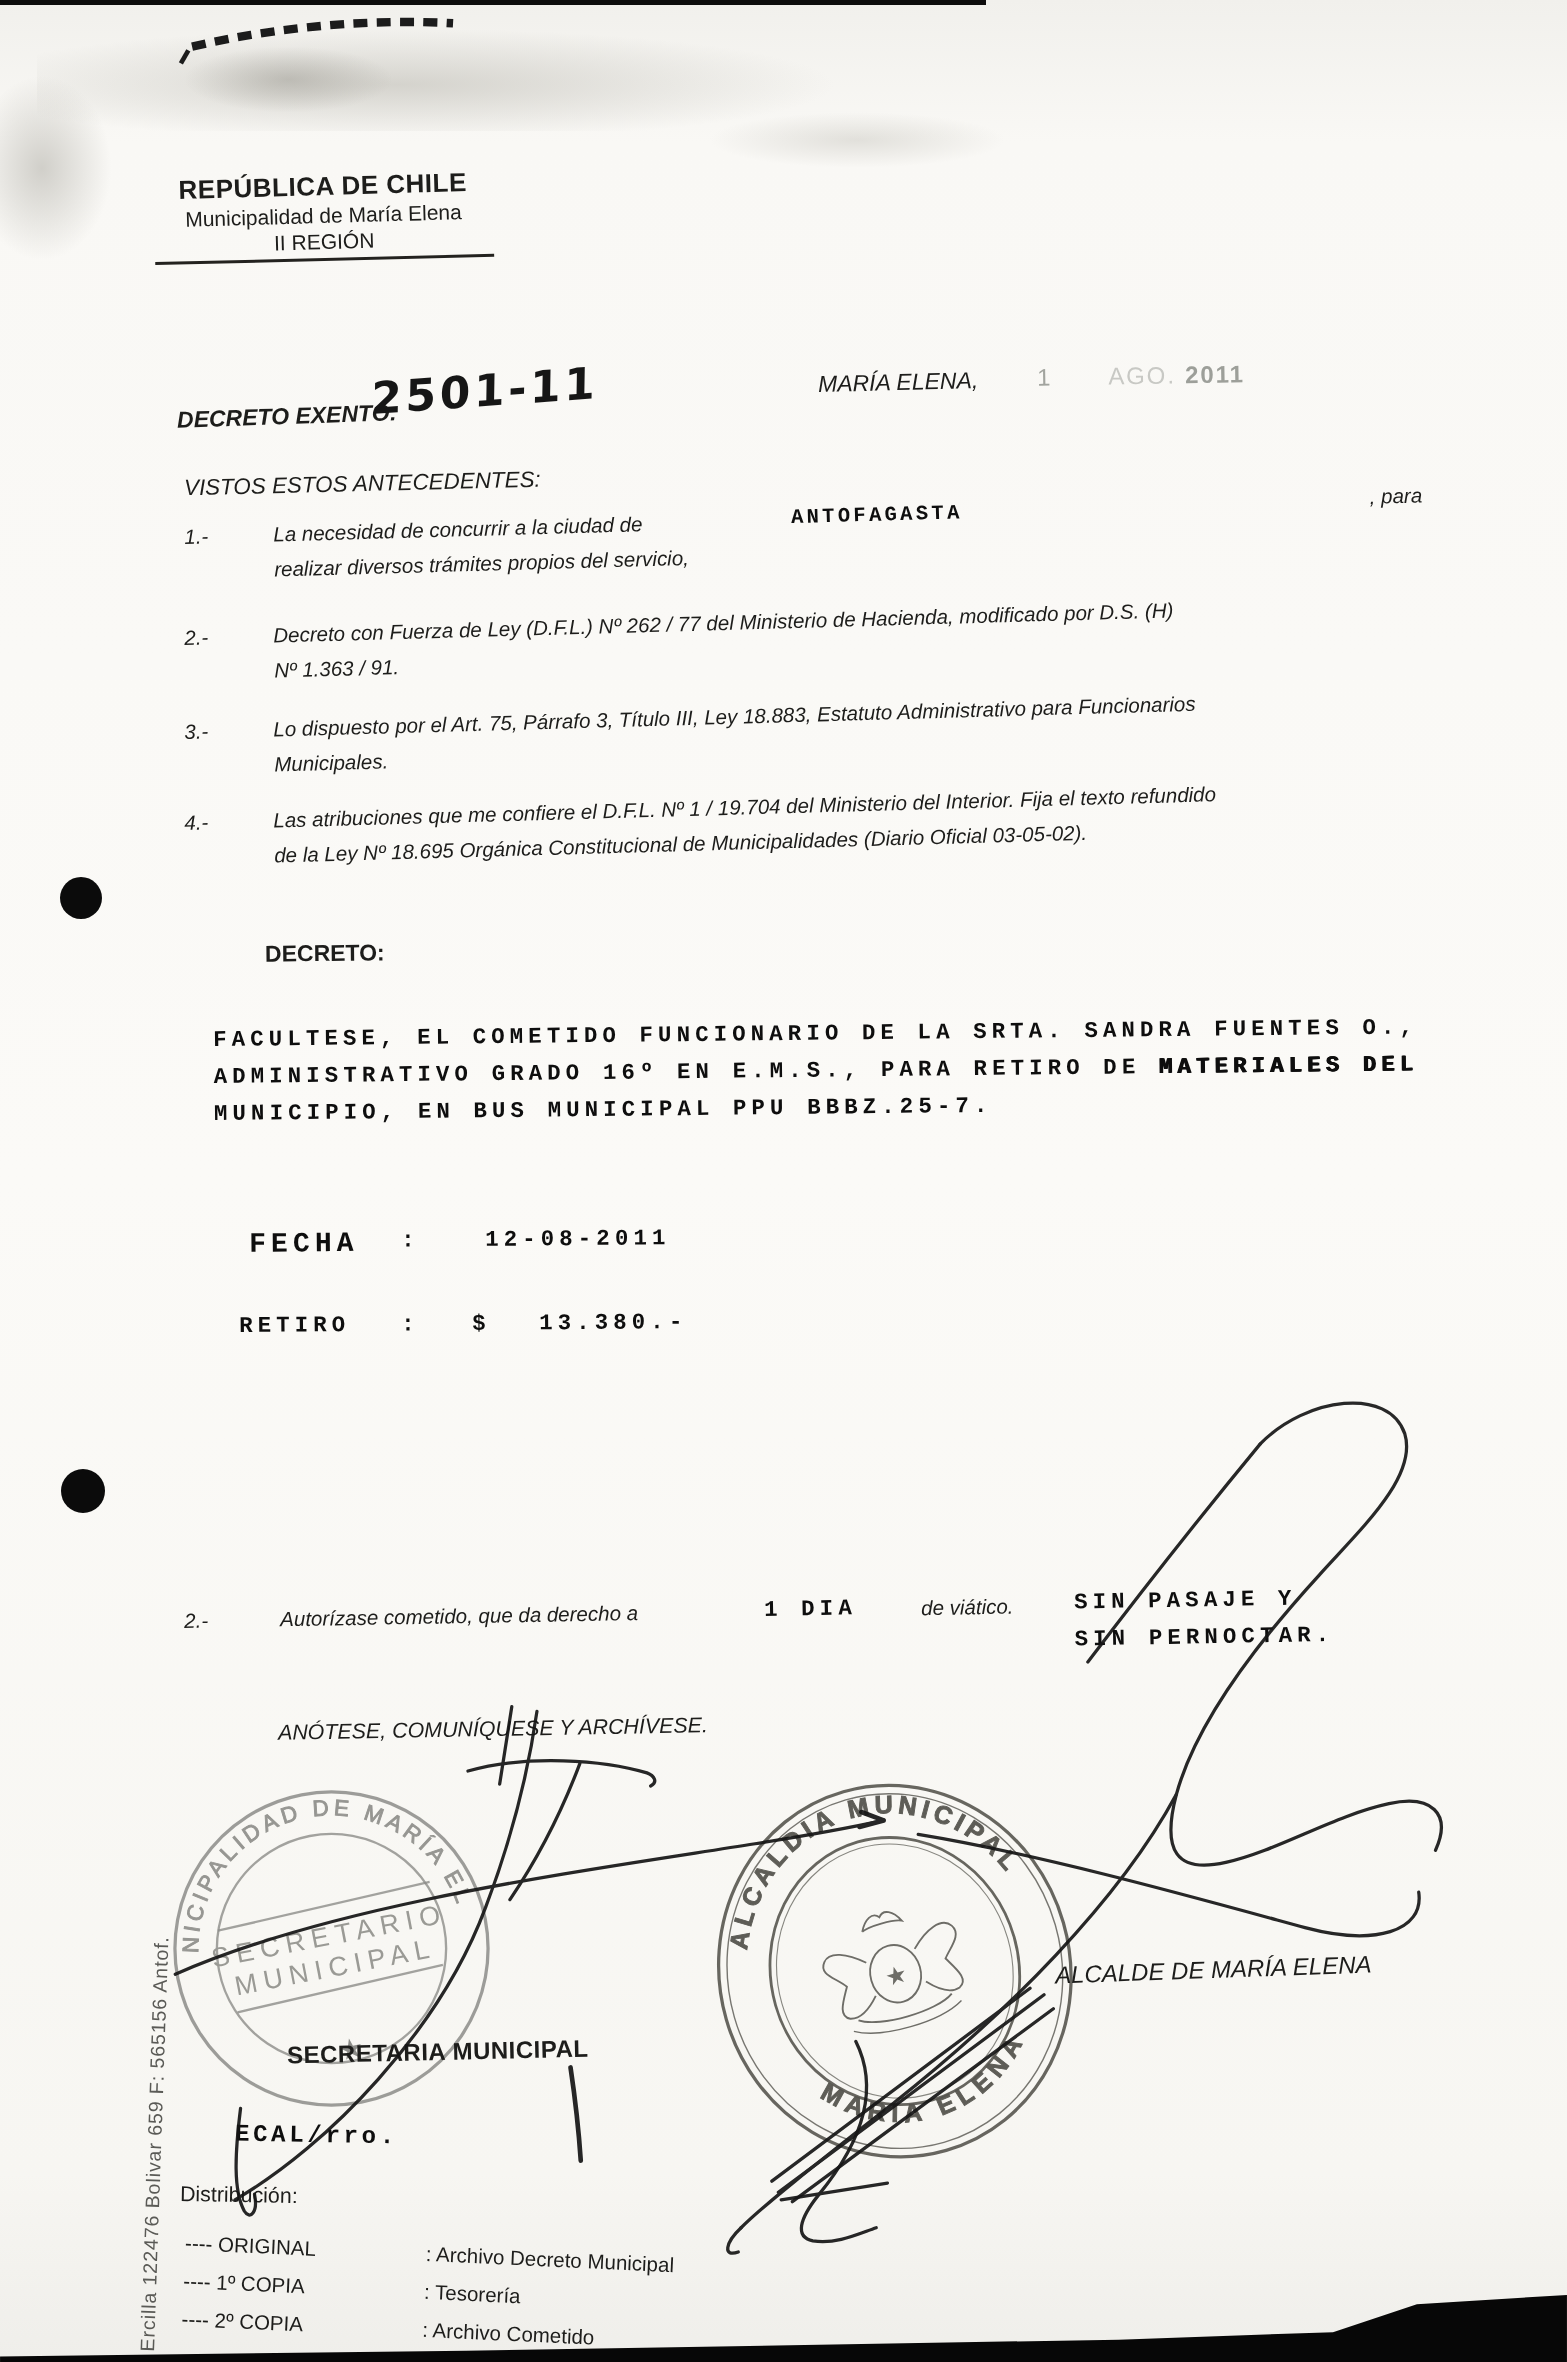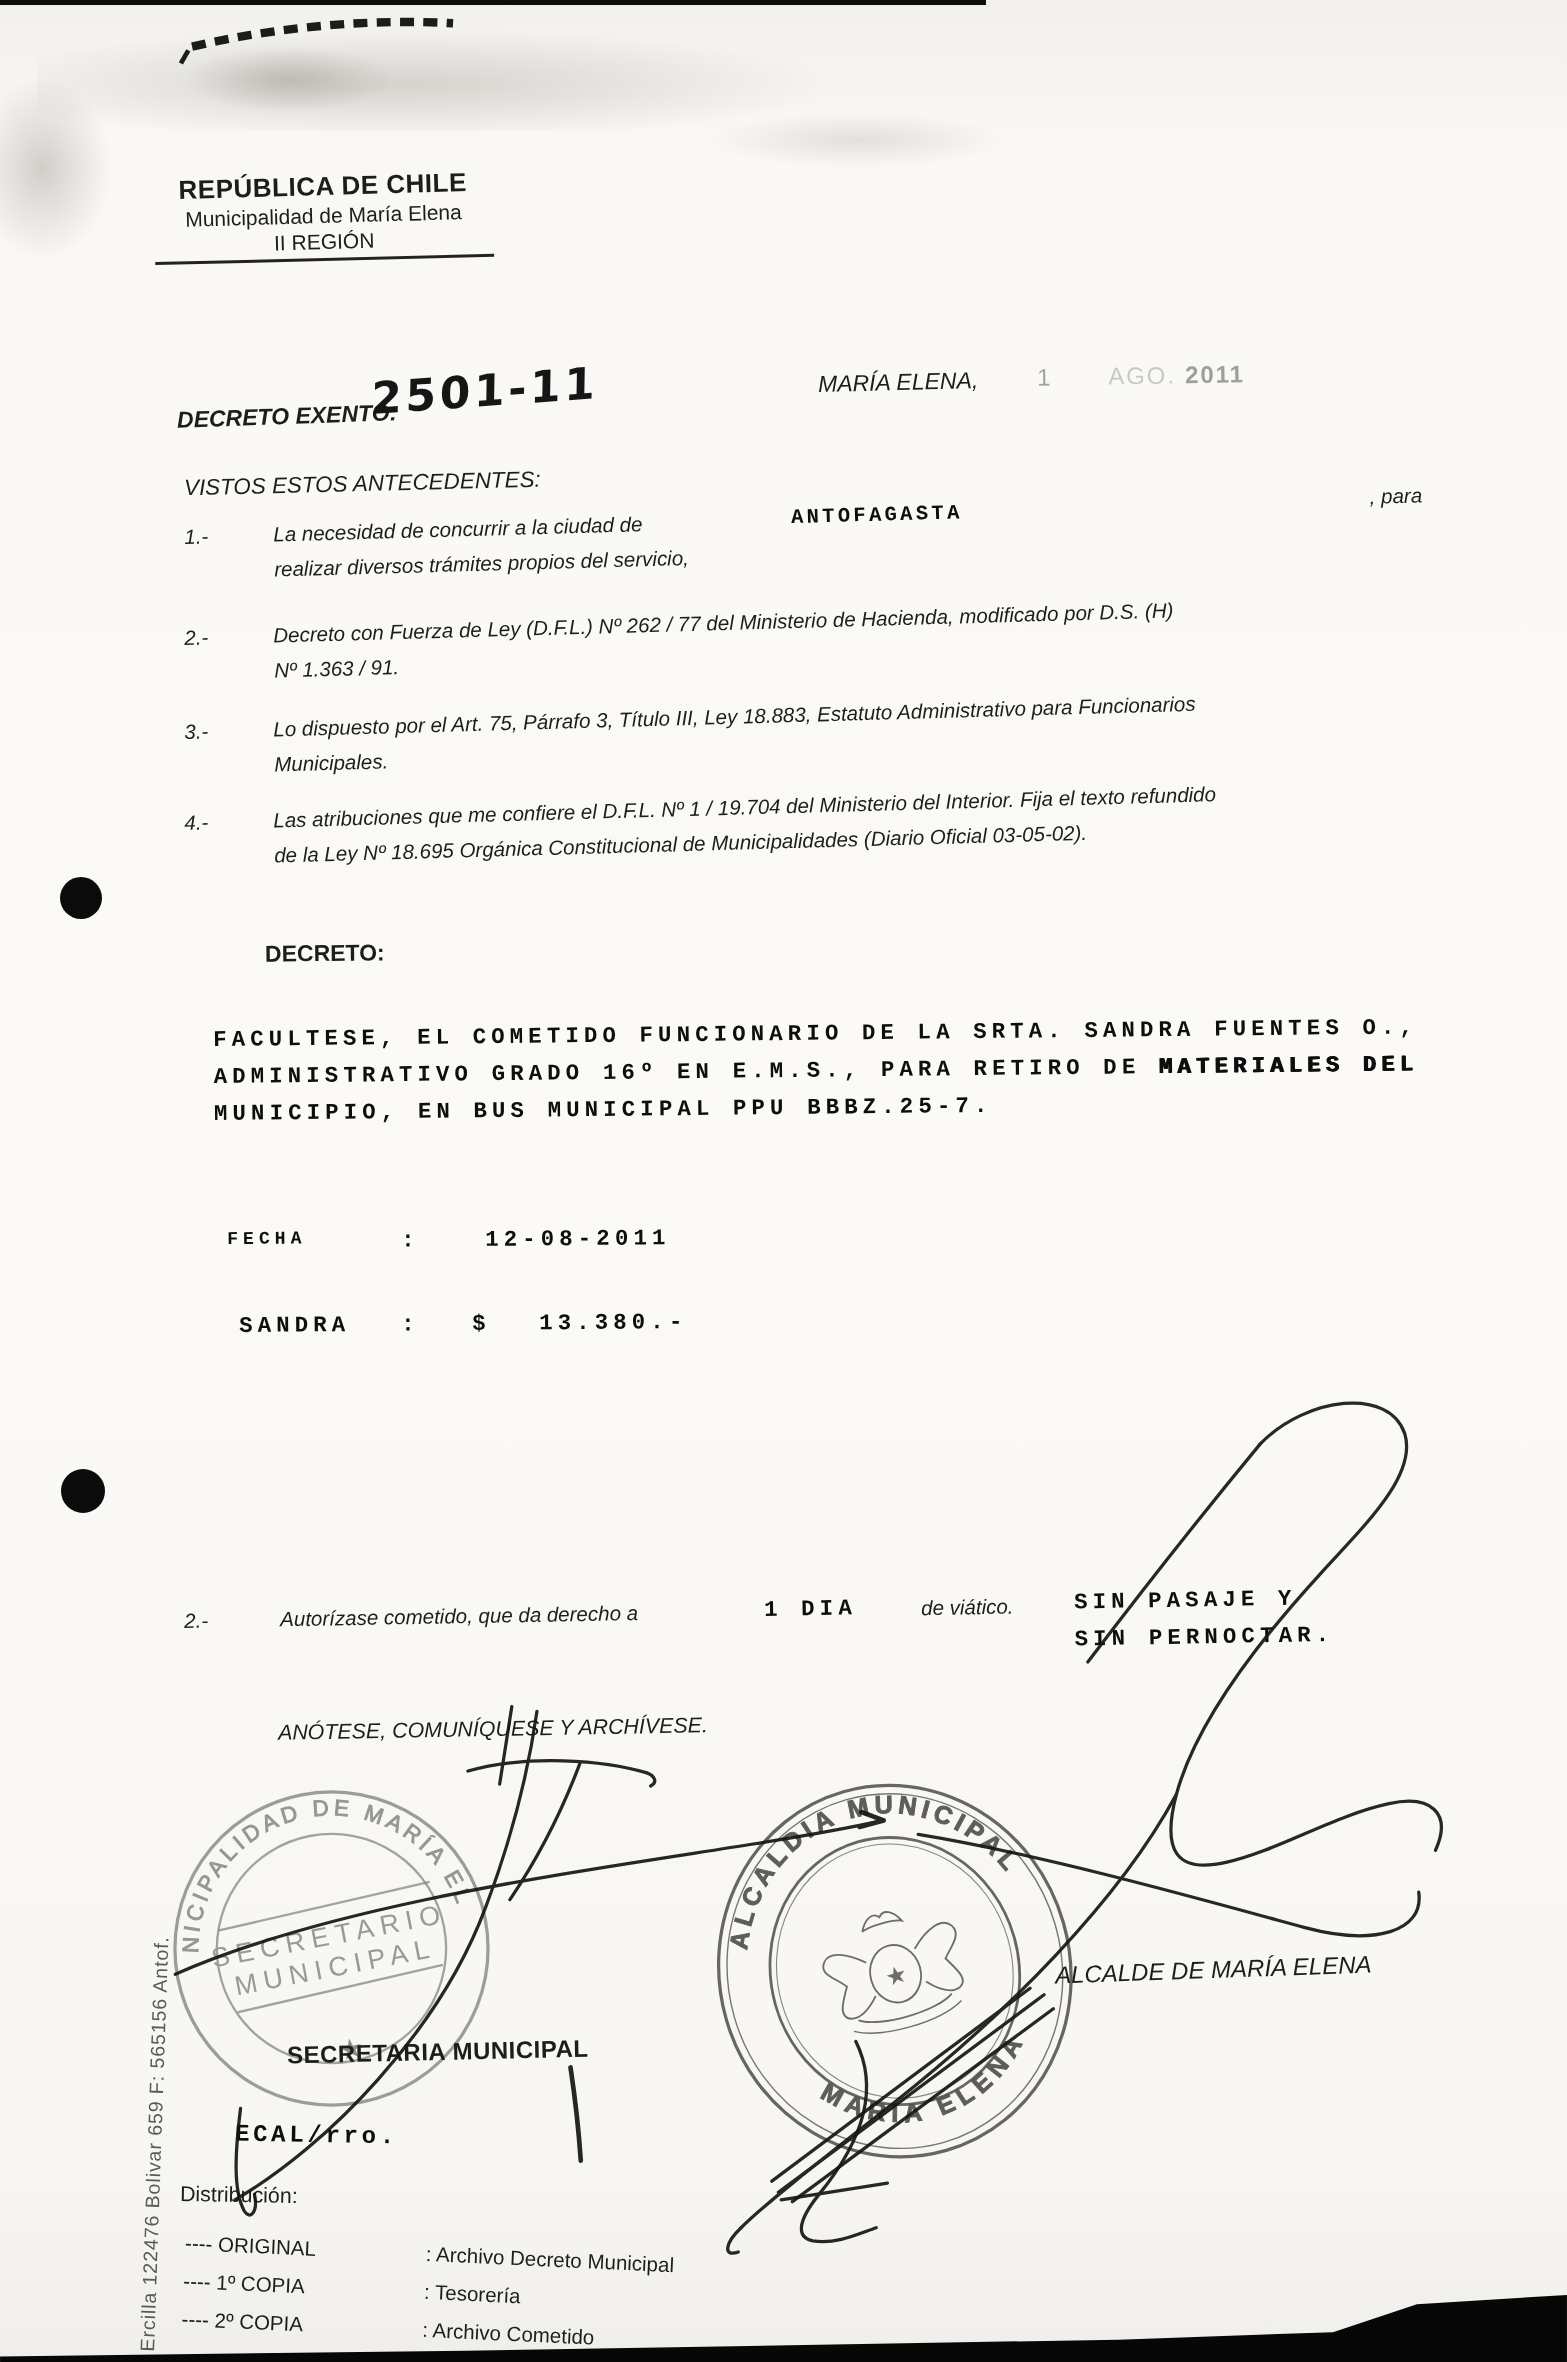--- a/index.html
+++ b/index.html
@@ -79,27 +79,27 @@
 
   <div class="abs b" style="left:265px;top:940px;font-size:23px;transform:rotate(-0.6deg);">DECRETO:</div>
 
   <div class="abs" style="left:213px;top:1022px;width:1305px;transform:rotate(-0.6deg);transform-origin:0 0;">
     <div class="tw nowrap" style="font-size:22.4px;letter-spacing:5.1px;line-height:37px;">FACULTESE, EL COMETIDO FUNCIONARIO DE LA SRTA. SANDRA FUENTES O.,</div>
     <div class="tw nowrap" style="font-size:22.4px;letter-spacing:5.1px;line-height:37px;"><span>ADMINISTRATIVO GRADO 16º EN E.M.S., PARA RETIRO DE </span><span class="heavy">MATERIALES DEL</span></div>
     <div class="tw nowrap" style="font-size:22.4px;letter-spacing:5.1px;line-height:37px;">MUNICIPIO, EN BUS MUNICIPAL PPU BBBZ.25-7.</div>
   </div>
 
   <div class="abs" style="left:0;top:1229px;width:1567px;height:37px;transform:rotate(-0.5deg);transform-origin:233px 0;">
-    <span class="abs tw" style="left:227px;font-size:18px;letter-spacing:5.1px;">FECHA</span>
+    <span class="abs tw" style="left:249px;font-size:28px;letter-spacing:5.1px;">FECHA</span>
     <span class="abs tw" style="left:401px;font-size:22.4px;">:</span>
     <span class="abs tw" style="left:485px;font-size:22.4px;letter-spacing:5.1px;">12-08-2011</span>
   </div>
 
   <div class="abs" style="left:0;top:1313px;width:1567px;height:37px;transform:rotate(-0.5deg);transform-origin:233px 0;">
-    <span class="abs tw" style="left:239px;font-size:22.4px;letter-spacing:5.1px;">SANDRA</span>
+    <span class="abs tw" style="left:239px;font-size:22.4px;letter-spacing:5.1px;">RETIRO</span>
     <span class="abs tw" style="left:401px;font-size:22.4px;">:</span>
     <span class="abs tw" style="left:472px;font-size:22.4px;">$</span>
     <span class="abs tw" style="left:539px;font-size:22.4px;letter-spacing:5.1px;">13.380.-</span>
   </div>
 
   <div class="abs" style="left:0;top:1607px;width:1567px;height:103px;transform:rotate(-1deg);transform-origin:186px 0;">
     <span class="abs it" style="left:184px;top:1.9px;font-size:20.5px;">2.-</span>
     <span class="abs it" style="left:280px;top:1.9px;font-size:20.5px;">Autorízase cometido, que da derecho a</span>
     <span class="abs tw" style="left:764px;top:0;font-size:22.4px;letter-spacing:5.1px;">1 DIA</span>
     <span class="abs it" style="left:921px;top:1.9px;font-size:20.5px;">de viático.</span>

